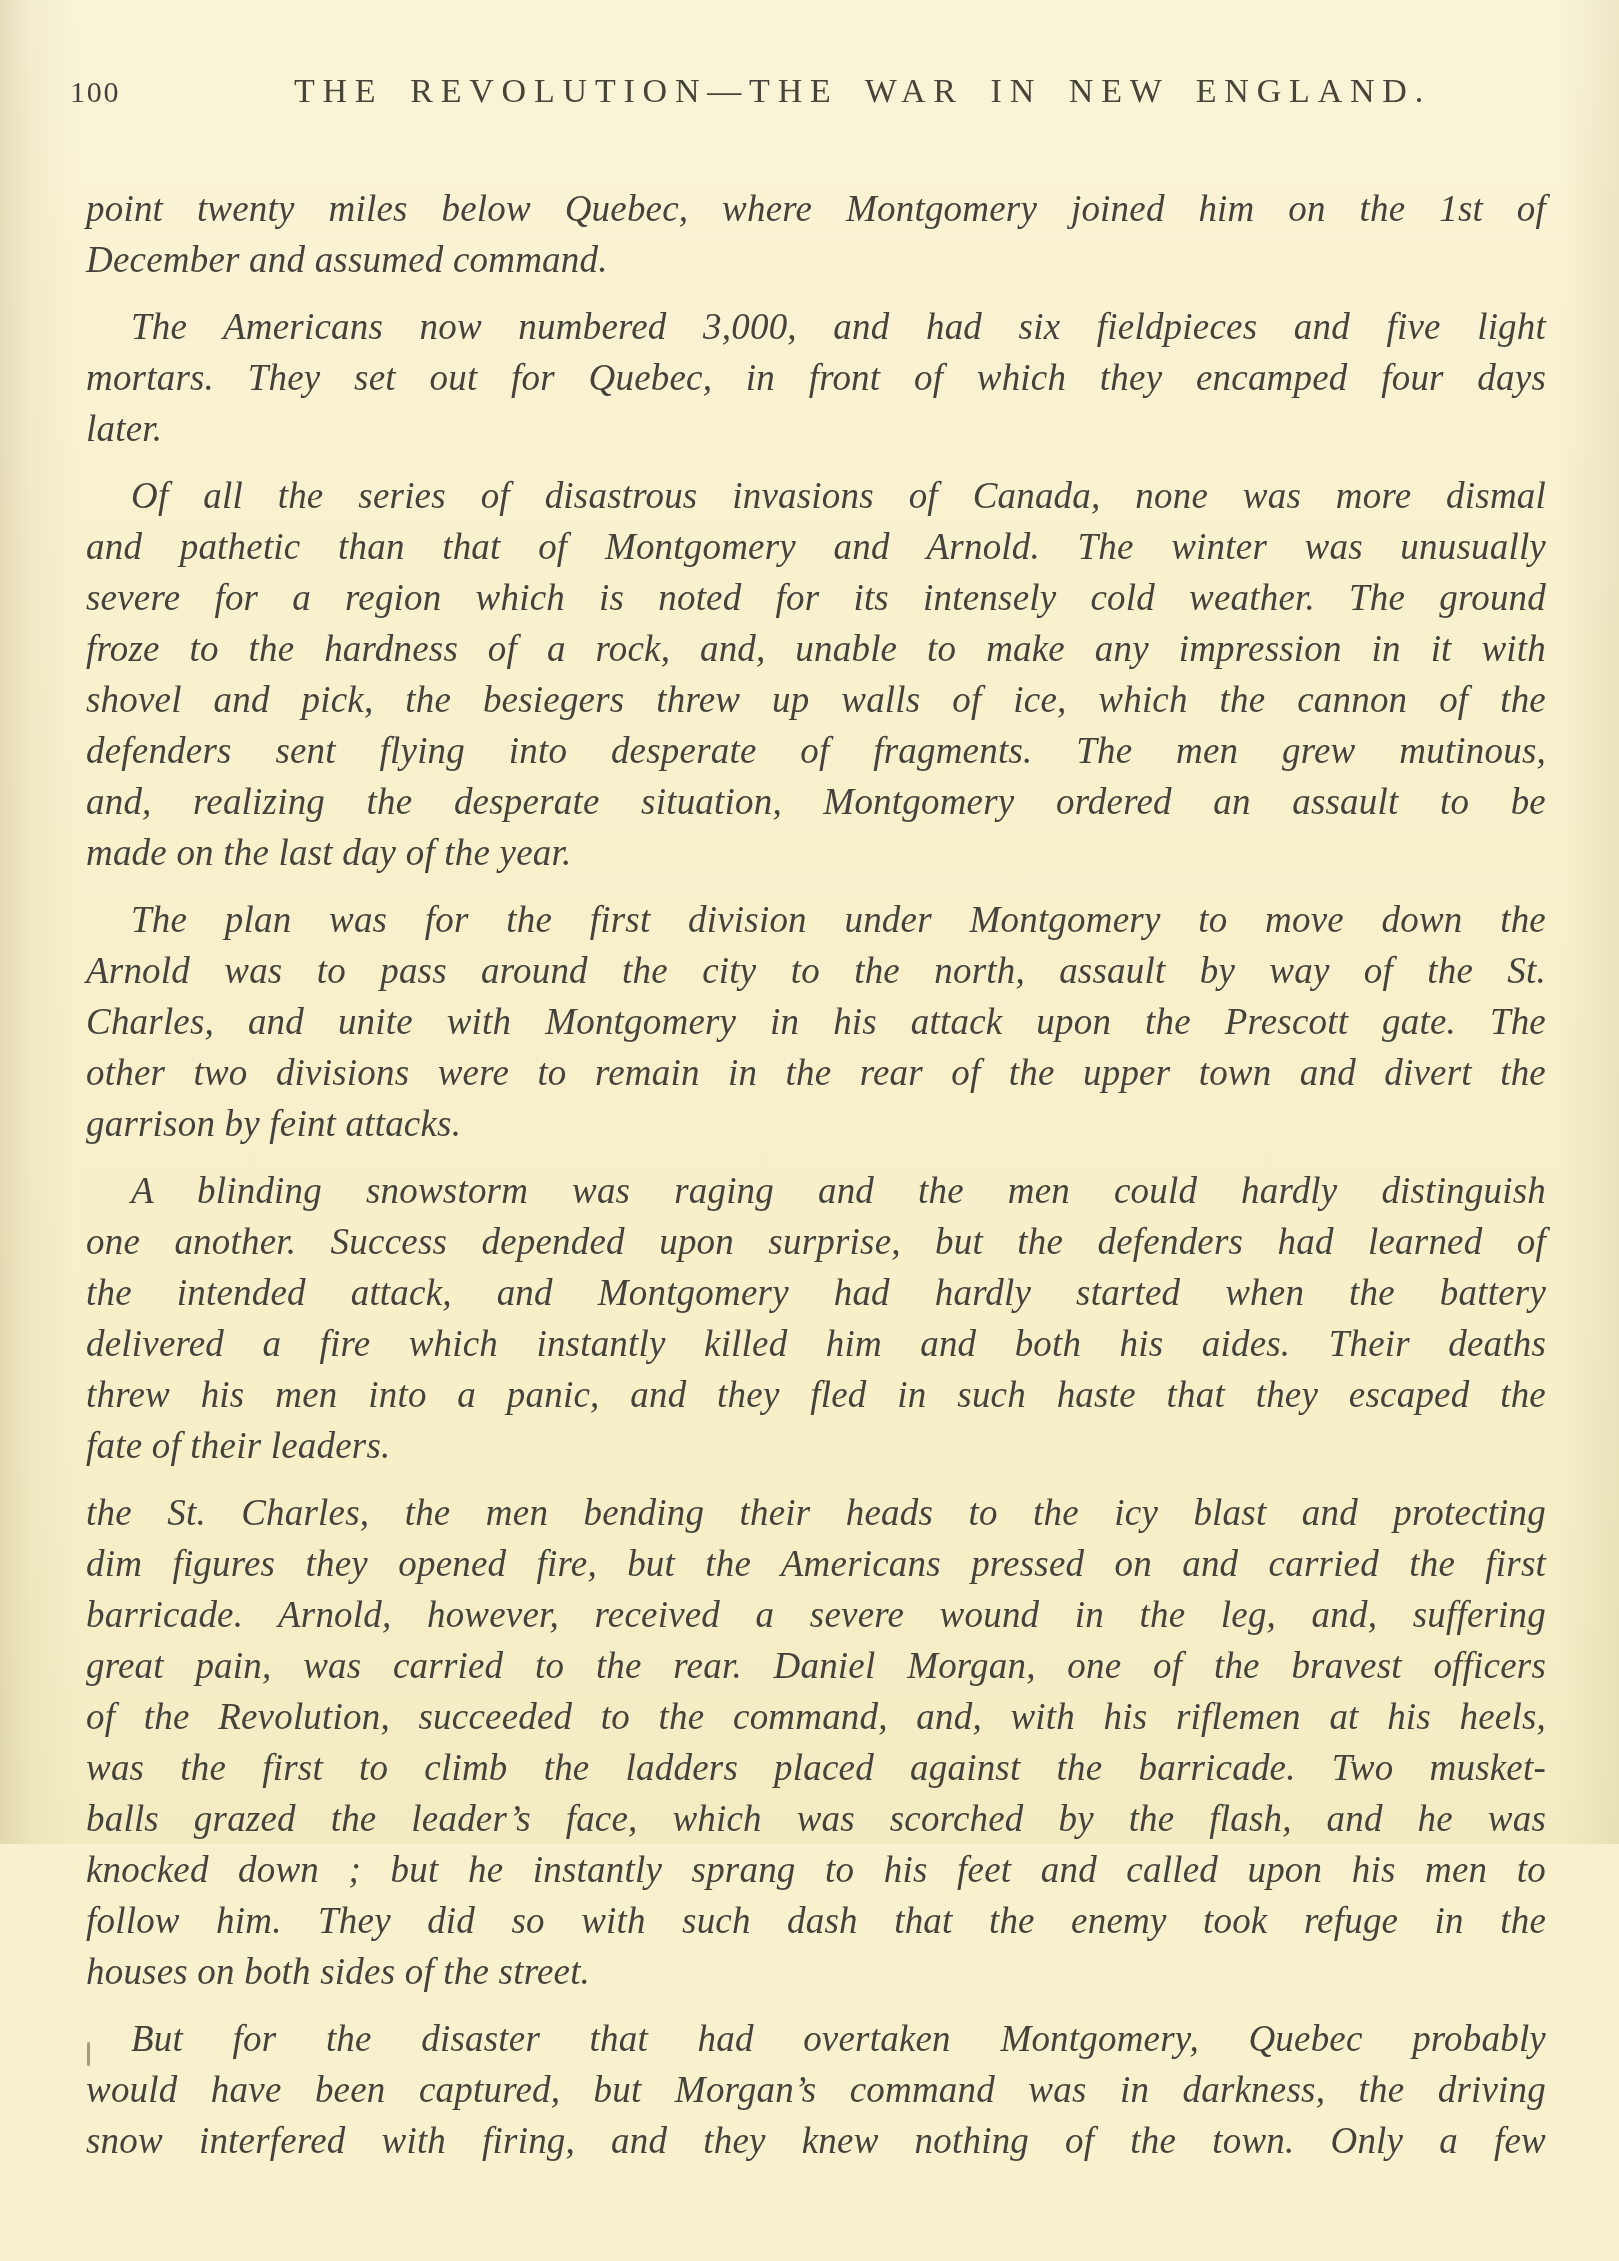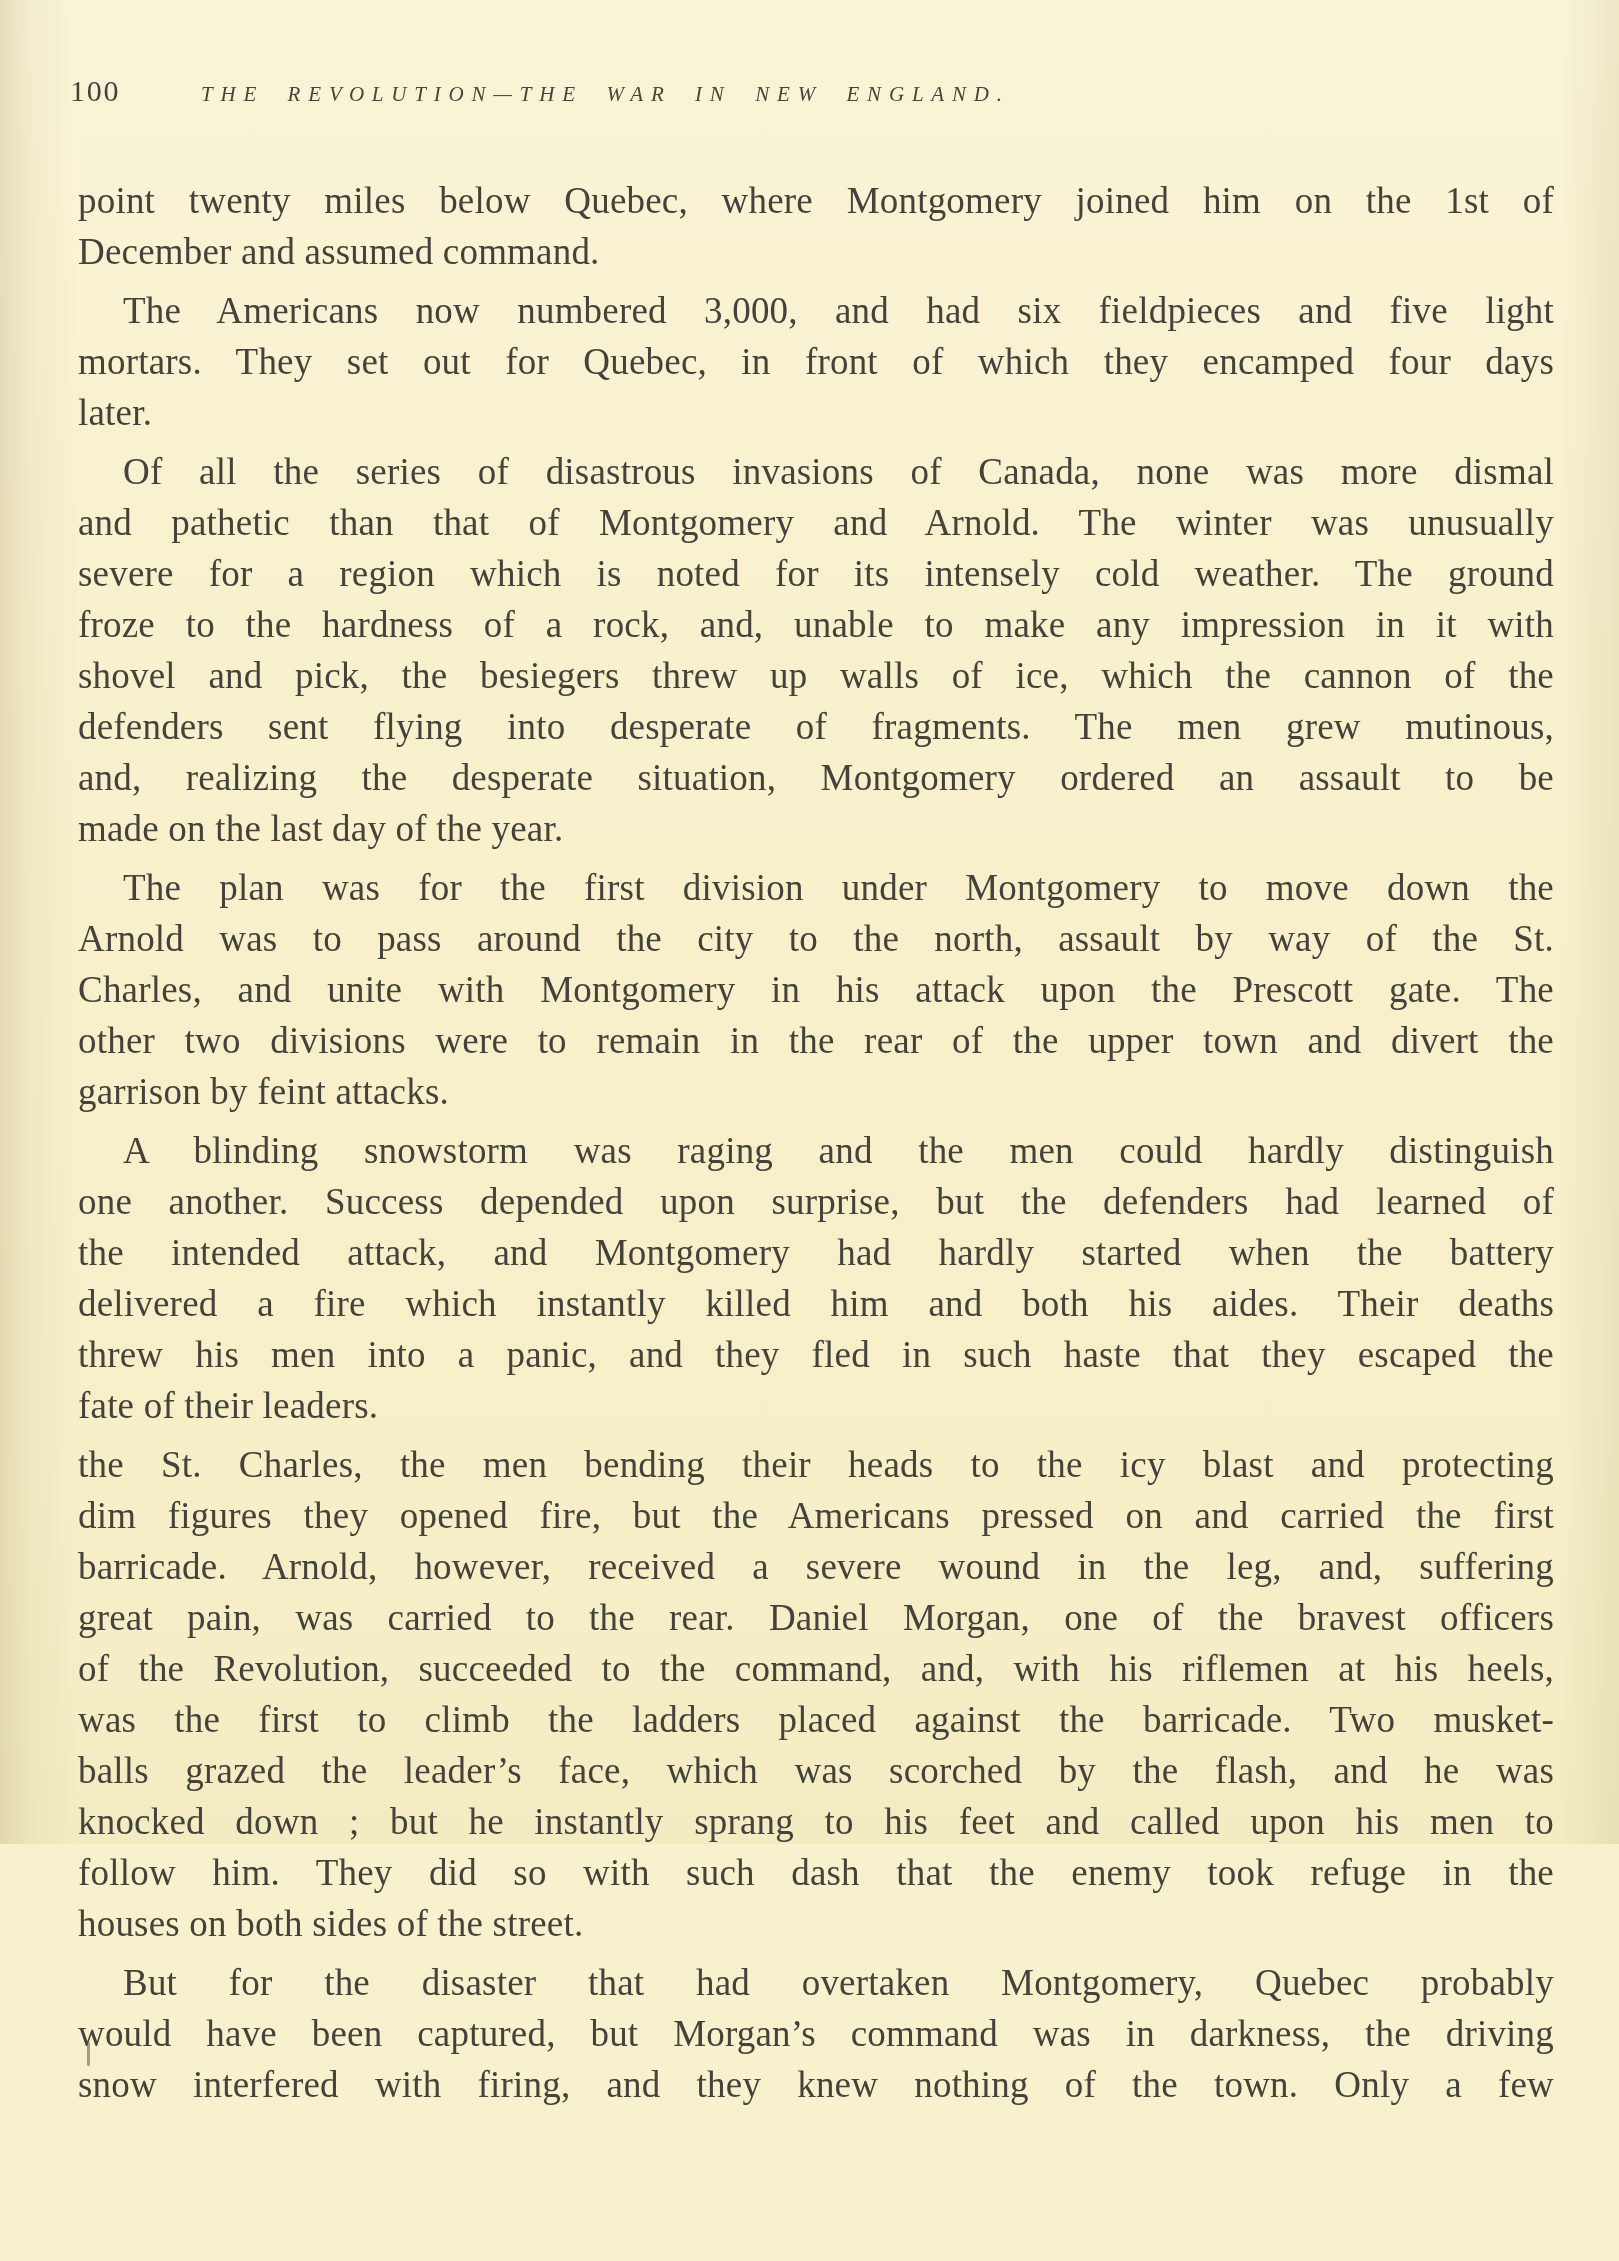--- a/index.html
+++ b/index.html
@@ -28,37 +28,36 @@
     display:flex;align-items:baseline;
     line-height:35px;
   }
   .page-number{
     font-size:30px;
     letter-spacing:1.7px;
     flex:0 0 131px;
   }
   .running-title{
     flex:1 1 auto;
-    text-align:left;
-    font-style:italic;
-    font-size:21px;
+    text-align:right;
+    font-size:34px;
     letter-spacing:7.8px;
     word-spacing:10.5px;
     white-space:nowrap;
     padding-right:131px; 
     color:#474539;
   }
   .text-block{
     position:absolute;
     top:167px;left:70px;width:1492px;
     font-size:37px;
     line-height:51px;
     letter-spacing:0.2px;
   }
-  .para{margin:8px;}
+  .para{margin:16px;font-style:italic;}
   .line{
     text-align:justify;
     text-align-last:justify;
     height:51px;
     overflow:visible;
   }
   .line.indent{text-indent:45px;}
   .line.last{text-align-last:left;}
   .margin-tick{
     position:absolute;

